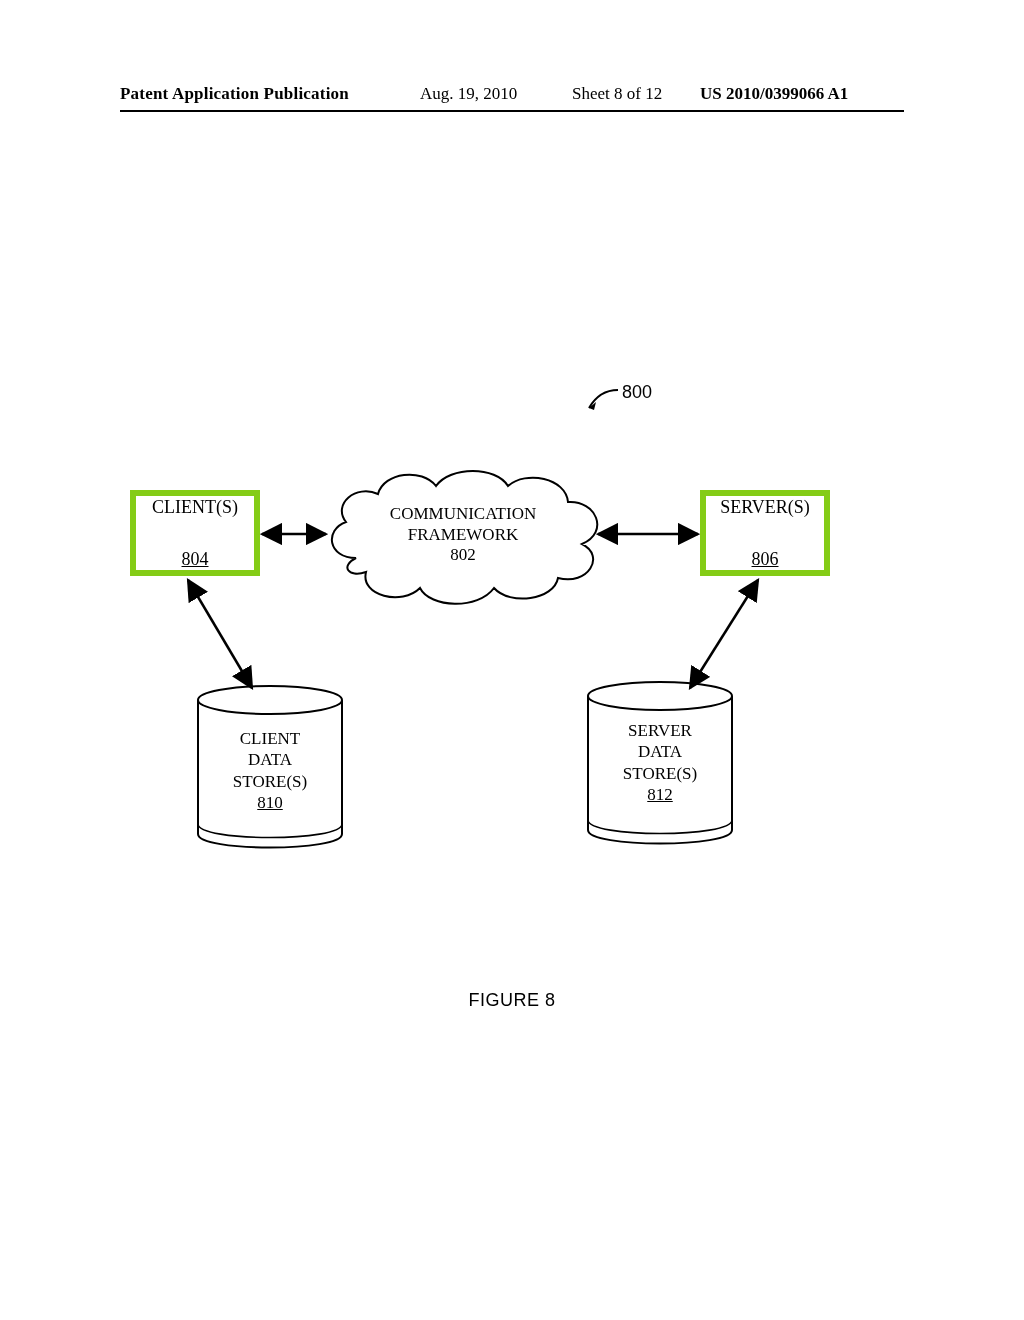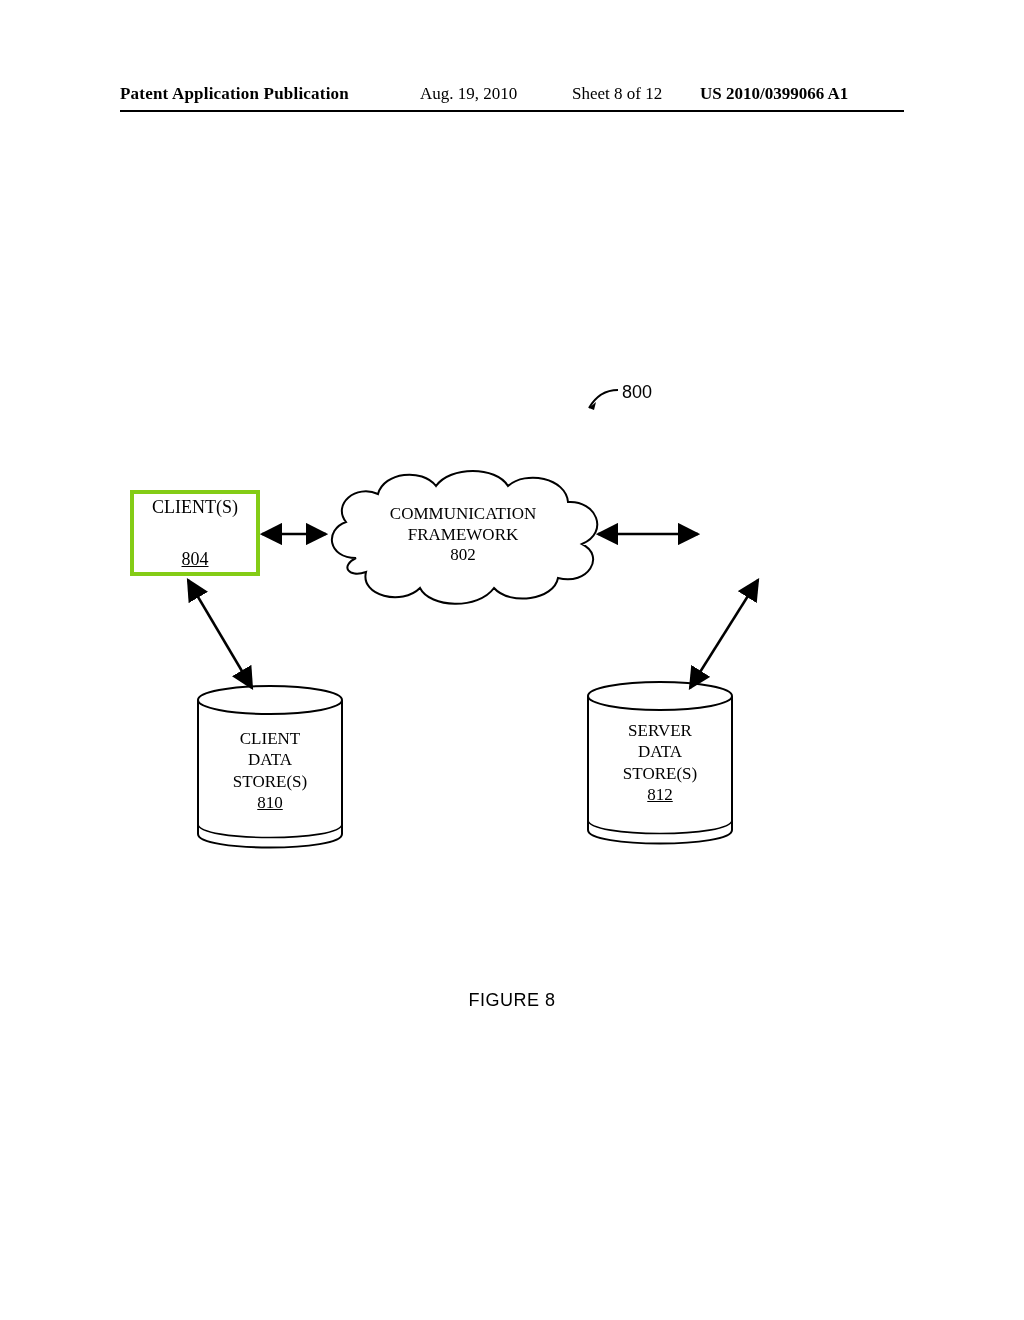--- a/index.html
+++ b/index.html
@@ -16,21 +16,21 @@
 
   
   .figlabel { position: absolute; top: 990px; left: 0; width: 1024px; text-align: center; font-family: Arial, Helvetica, sans-serif; font-size: 18px; letter-spacing: .5px; }
 
   
   .stage { position: absolute; left: 0; top: 0; width: 1024px; height: 1320px; }
   .refnum-800 { position: absolute; left: 622px; top: 382px; font-family: Arial, Helvetica, sans-serif; font-size: 18px; }
   .curve-800 { position: absolute; left: 585px; top: 388px; width: 34px; height: 24px; }
 
   
-  .box { position: absolute; border: 4px solid #84cc16; background: #fff; text-align: center; display: flex; flex-direction: column; align-items: center; justify-content: center; font-size: 18px; gap: 29px; }
+  .box { position: absolute; border: 6px solid #84cc16; background: #fff; text-align: center; display: flex; flex-direction: column; align-items: center; justify-content: center; font-size: 18px; gap: 29px; }
   .box .num { text-decoration: underline; margin-top: 2px; }
   #client-box { left: 130px; top: 490px; width: 130px; height: 86px; }
   #server-box { left: 700px; top: 490px; width: 130px; height: 86px; }
 
   
   .cloud-wrap { position: absolute; left: 318px; top: 460px; width: 290px; height: 150px; }
   .cloud-wrap svg { position: absolute; inset: 0; }
   .cloud-text { position: absolute; inset: 0; display: flex; flex-direction: column; align-items: center; justify-content: center; text-align: right; font-size: 17px; line-height: 1.2; }
   .cloud-text .num { }
 
@@ -66,20 +66,24 @@
     <svg class="curve-800" viewBox="0 0 34 24">
       <path d="M33 2 C 22 2, 12 6, 4 20" fill="none" stroke="#000" stroke-width="2"></path>
       <polygon points="4,20 11,14 9,22" fill="#000"></polygon>
     </svg>
 
     <div id="client-box" class="box">
       <div>CLIENT(S)</div>
       <div class="num">804</div>
     </div>
 
+    <div id="server-box" class="box">
+      <div>SERVER(S)</div>
+      <div class="num">806</div>
+    </div>
 
     <div class="cloud-wrap">
       <svg viewBox="0 0 290 150">
         <path d="M38 98
                  C 10 98, 6 70, 28 62
                  C 14 44, 38 24, 60 34
                  C 66 12, 104 8, 118 26
                  C 132 6, 178 6, 190 26
                  C 208 10, 248 18, 250 42
                  C 278 40, 292 72, 264 84

